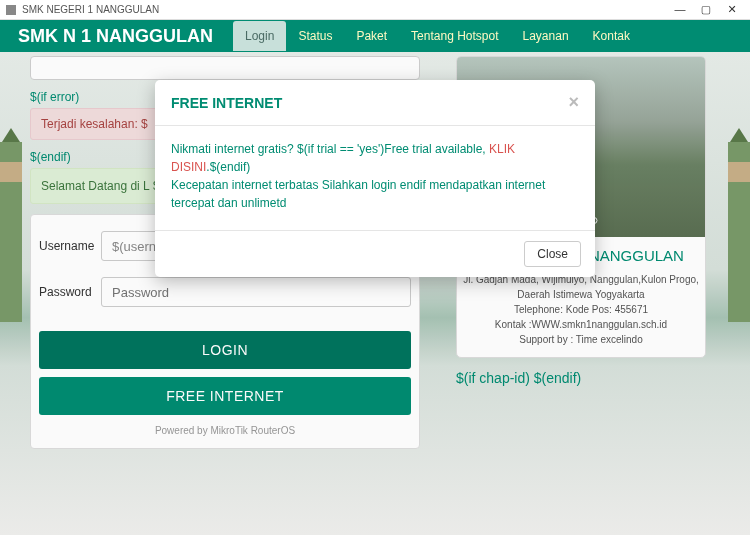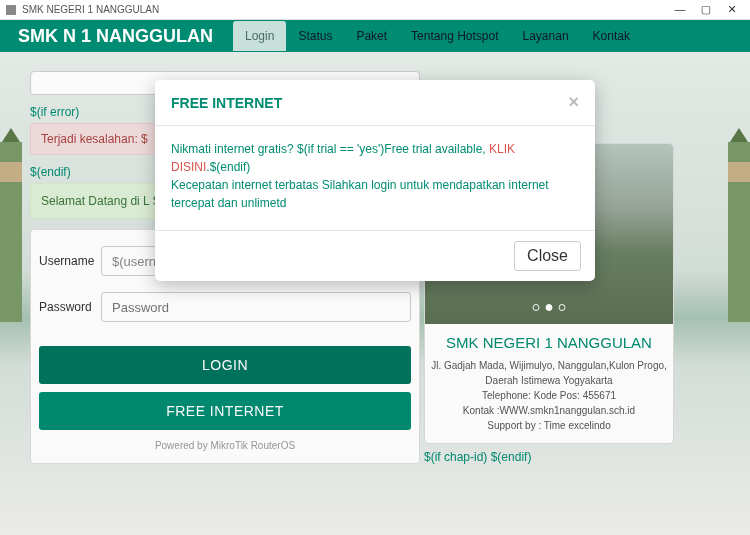--- a/index.html
+++ b/index.html
@@ -4,28 +4,28 @@
 <style>
 * { box-sizing: border-box; margin: 0; padding: 0; }
 body { font-family: Arial, Helvetica, sans-serif; font-size: 13px; background: #fff; overflow: hidden; width: 750px; height: 535px; }
 .titlebar { height: 20px; background: #fff; display: flex; align-items: center; padding: 0 6px; border-bottom: 1px solid #ddd; }
 .titlebar .ticon { width: 10px; height: 10px; background: #888; margin-right: 6px; }
 .titlebar .ttext { font-size: 10px; color: #555; flex: 1; }
 .winbtns { display: flex; gap: 14px; align-items: center; padding-right: 6px; }
 .winbtn { width: 12px; height: 12px; display: flex; align-items: center; justify-content: center; font-size: 11px; color: #333; cursor: pointer; line-height: 1; }
 .navbar { height: 32px; background: #008c72; display: flex; align-items: center; padding: 0 18px; }
 .brand { color: #fff; font-size: 18px; font-weight: bold; margin-right: 20px; }
-.navitem { color: #0f172a; font-size: 12px; padding: 8px 12px; cursor: pointer; }
+.navitem { color: #fef9c3; font-size: 12px; padding: 8px 12px; cursor: pointer; }
 .navitem.active { background: #c8e0da; color: #4a6b64; border-radius: 3px 3px 0 0; }
 .pagebg { position: relative; height: calc(535px - 52px); background: linear-gradient(to bottom, #e8eeea 0%, #d8e2dc 45%, #a8c4b5 55%, #d8e2dc 65%, #f0f0ee 100%); }
 .gate-left, .gate-right { position: absolute; top: 90px; width: 22px; height: 180px; background: linear-gradient(to bottom, #7a9b6a 0 20px, #c8b088 20px 40px, #7a9b6a 40px); }
 .gate-left::before, .gate-right::before { content: ""; position: absolute; top: -14px; left: 2px; width: 18px; height: 14px; background: #5a7a4a; clip-path: polygon(50% 0, 100% 100%, 0 100%); }
 .gate-left { left: 0; }
 .gate-right { right: 0; }
-.content { display: flex; padding: 15px 30px; gap: 4px; align-items: flex-end; }
+.content { display: flex; padding: 0 30px; gap: 36px; }
 .leftcol { width: 390px; }
 .inputbar-top { height: 24px; background: #fff; border: 1px solid #d0d0d0; border-radius: 4px; margin-top: 4px; }
 .macro { color: #008c72; font-size: 12px; margin: 10px 0 4px 0; }
 .alert-err { background: #f2dede; border: 1px solid #ebccd1; color: #a94442; padding: 8px 10px; border-radius: 3px; font-size: 12px; }
 .alert-ok { background: #dff0d8; border: 1px solid #d6e9c6; color: #3c763d; padding: 8px 10px; border-radius: 3px; font-size: 12px; line-height: 1.5; }
 .panel { background: #fff; border: 1px solid #ddd; border-radius: 4px; padding: 8px 8px 12px 8px; margin-top: 10px; }
 .frow { display: flex; align-items: center; margin: 8px 0 16px 0; }
 .flabel { width: 62px; font-size: 12px; color: #333; }
 .finput { flex: 1; height: 30px; border: 1px solid #ccc; border-radius: 3px; padding: 0 10px; font-size: 13px; color: #888; }
 .btn-login, .btn-free { width: 100%; height: 38px; background: #00755e; color: #fff; border: none; border-radius: 3px; font-size: 14px; letter-spacing: 0.5px; margin-top: 8px; cursor: pointer; }
@@ -33,30 +33,30 @@
 .footer-text { text-align: center; font-size: 12px; color: #444; margin-top: 10px; }
 .footer-text .sub { font-size: 10px; color: #999; }
 .rightcol { width: 250px; }
 .card { background: #fff; border: 1px solid #ddd; border-radius: 5px; overflow: hidden; margin-top: 4px; }
 .cardimg { height: 180px; background: linear-gradient(to bottom, #b8c8c0 0%, #9aa89c 35%, #6b8264 60%, #5a6f52 100%); position: relative; }
 .dots { position: absolute; top: 160px; left: 50%; transform: translateX(-50%); display: flex; gap: 6px; }
 .dot { width: 7px; height: 7px; border-radius: 50%; border: 1px solid #fff; }
 .dot.active { background: #fff; }
 .cardbody { text-align: center; padding: 8px 6px 10px 6px; font-size: 10px; color: #555; line-height: 1.5; }
 .cardtitle { font-size: 15px; color: #008c72; margin-bottom: 4px; }
-.chapid { color: #008c72; font-size: 12px; margin-top: 6px; }
+.chapid { color: #008c72; font-size: 14px; margin-top: 12px; }
 .modal-backdrop { position: absolute; top: 0; left: 0; right: 0; bottom: 0; background: rgba(0,0,0,0.02); }
 .modal { position: absolute; top: 28px; left: 155px; width: 440px; background: #fff; border-radius: 5px; box-shadow: 0 5px 18px rgba(0,0,0,0.25); }
 .modal-header { padding: 12px 16px; border-bottom: 1px solid #e5e5e5; display: flex; align-items: center; }
 .modal-title { color: #008c72; font-weight: bold; font-size: 14px; flex: 1; }
 .modal-close { color: #bbb; font-size: 18px; cursor: pointer; font-weight: bold; }
 .modal-body { padding: 14px 31px 18px 16px; font-size: 12px; line-height: 1.5; color: #008c72; }
 .modal-body .klik { color: #d9534f; }
 .modal-footer { padding: 10px 14px; border-top: 1px solid #e5e5e5; text-align: right; }
-.modal-footer button { background: #fff; border: 1px solid #ccc; border-radius: 3px; padding: 5px 12px; font-size: 16px; color: #333; cursor: pointer; }
+.modal-footer button { background: #fff; border: 1px solid #ccc; border-radius: 3px; padding: 5px 12px; font-size: 12px; color: #333; cursor: pointer; }
 </style>
 </head>
 <body>
 
 <div class="titlebar">
   <div class="ticon"></div>
   <div class="ttext">SMK NEGERI 1 NANGGULAN</div>
   <div class="winbtns">
     <div class="winbtn">—</div>
     <div class="winbtn">▢</div>
@@ -127,19 +127,19 @@
   </div>
 
   <div class="modal-backdrop"></div>
   <div class="modal">
     <div class="modal-header">
       <div class="modal-title">FREE INTERNET</div>
       <div class="modal-close">×</div>
     </div>
     <div class="modal-body">
       <span>Nikmati internet gratis? $(if trial == 'yes')Free trial available, </span><span class="klik">KLIK DISINI</span><span>.$(endif)</span><br>
-      <span>Kecepatan internet terbatas Silahkan login untuk mendapatkan internet tercepat dan unlimetd</span>
+      <span>Kecepatan internet terbatas Silahkan login endif mendapatkan internet tercepat dan unlimetd</span>
     </div>
     <div class="modal-footer">
       <button>Close</button>
     </div>
   </div>
 </div>
 
 </body></html>

